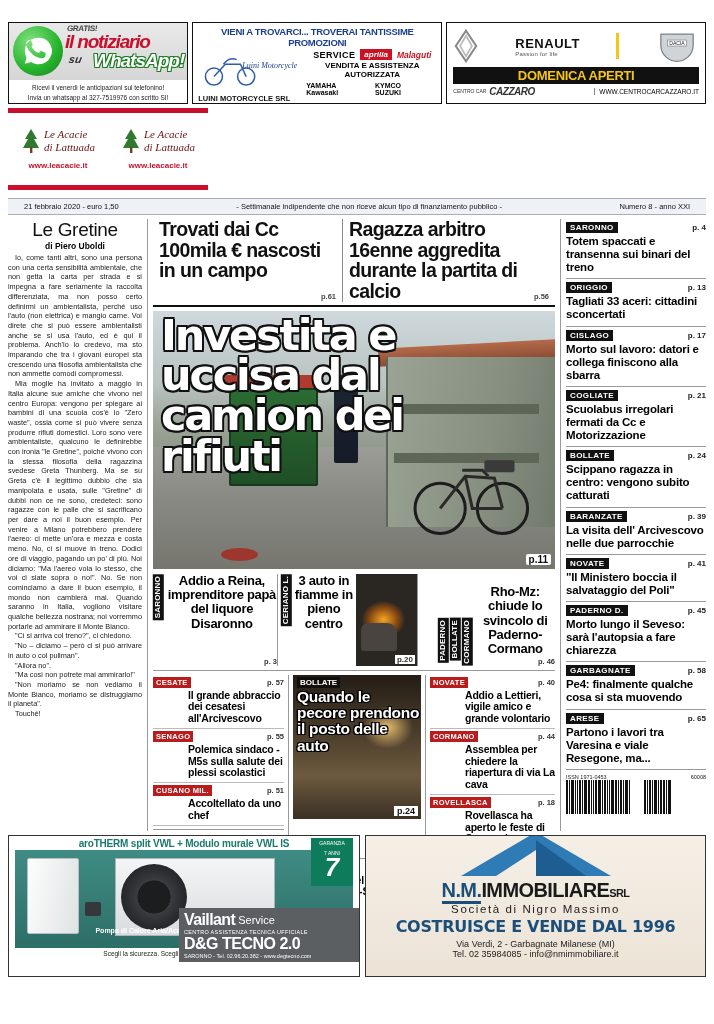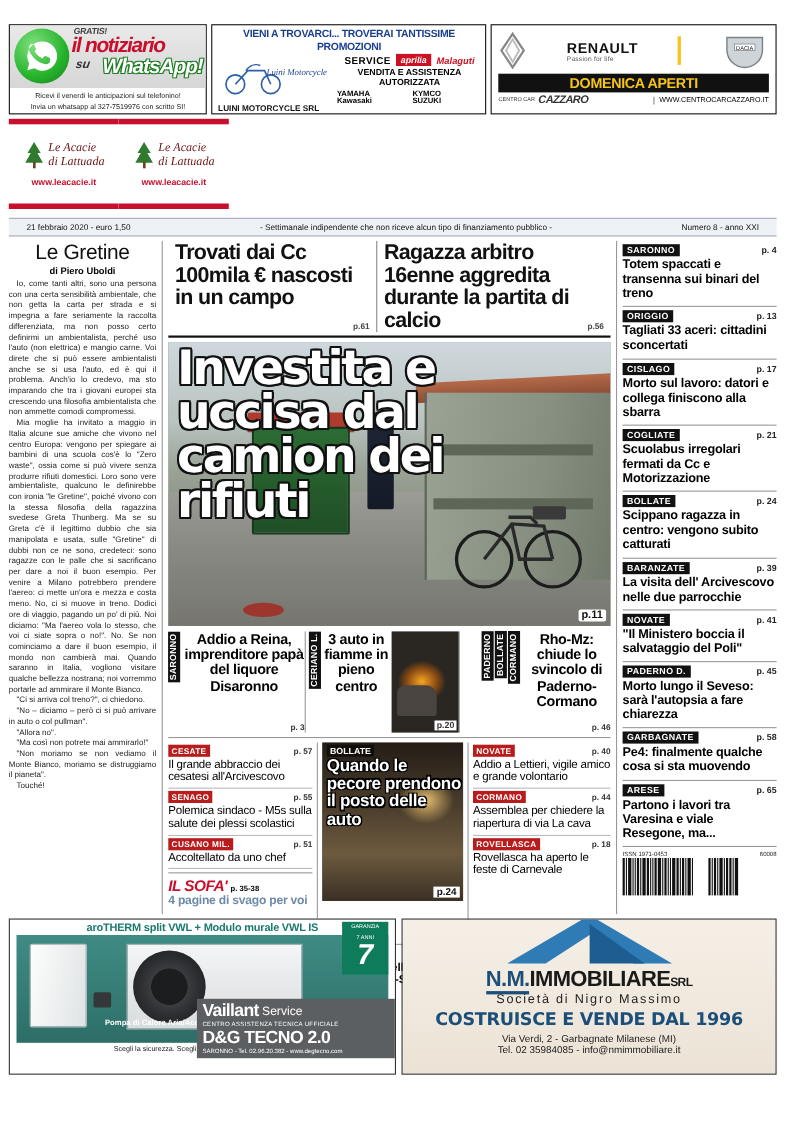--- a/index.html
+++ b/index.html
@@ -149,21 +149,21 @@
   .bp-page {
     position: absolute; right: 4px; bottom: 4px; background: #fff; color: #111;
     font-size: 10px; font-weight: bold; padding: 0 3px; border-radius: 2px;
   }
 
   
   .strip4 { display: flex; margin-top: 5px; border-bottom: 1px solid #999; padding-bottom: 4px; height: 97px; }
   .s4 { display: flex; position: relative; }
   .s4.a { width: 125px; border-right: 1px solid #999; }
   .s4.b { width: 140px; border-right: 1px solid #999; padding-left: 3px; }
-  .s4.c { flex: 1; padding-left: 20px; }
+  .s4.c { flex: 1; padding-left: 20px; align-items: flex-end; }
   .vtown {
     writing-mode: vertical-rl; transform: rotate(180deg);
     font-size: 8px; font-weight: bold; color: #fff; background: #111;
     padding: 2px 1px; letter-spacing: .2px; text-align: center; align-self: flex-start;
     margin-right: 3px; line-height: 1.1; white-space: nowrap;
   }
   .vstack { display: flex; gap: 1px; margin-right: 3px; }
   .vstack .vtown { margin-right: 0; }
   .s4head { font-size: 13px; font-weight: bold; line-height: 1.1; text-align: center; flex: 1; letter-spacing: -.3px; }
   .s4page { font-size: 7.5px; font-weight: bold; text-align: right; color: #333; }
@@ -179,21 +179,21 @@
   .lower { display: flex; margin-top: 4px; height: 180px; }
   .lw-a { width: 136px; border-right: 1px solid #999; padding-right: 4px; }
   .lw-b { width: 136px; padding: 0 4px; position: relative; }
   .lw-c { flex: 1; border-left: 1px solid #999; padding-left: 4px; }
   .item { border-bottom: 1px solid #bbb; padding: 2px 0 3px; }
   .item:last-child { border-bottom: none; }
   .item-hdr { display: flex; justify-content: space-between; align-items: baseline; }
   .town { font-size: 7.5px; font-weight: bold; color: #fff; background: #b91c1c; padding: 1px 3px;
     letter-spacing: .3px; display: inline-block; }
   .pg { font-size: 7.5px; font-weight: bold; color: #333; }
-  .item-txt { font-size: 10.5px; font-weight: normal; line-height: 1.12; margin-top: 2px; letter-spacing: -.2px; }
+  .item-txt { font-size: 10.5px; font-weight: bold; line-height: 1.12; margin-top: 2px; letter-spacing: -.2px; margin-left: 35px; }
 
   
   .sheep { position: relative; height: 144px; background: #3a3128; overflow: hidden; }
   .sheep-bg { position: absolute; inset: 0;
     background: linear-gradient(#241d16, #4b3d2c 40%, #6d5a3e 70%, #3b3025); }
   .sheep-lights { position: absolute; right: 6%; top: 22%; width: 40%; height: 30%;
     background: radial-gradient(ellipse, rgba(255,210,120,.85), transparent 70%); }
   .sheep-ovl {
     position: absolute; left: 4px; top: 2px;
     font-size: 15.5px; font-weight: bold; line-height: 1.06; color: #fff; letter-spacing: -.3px;

